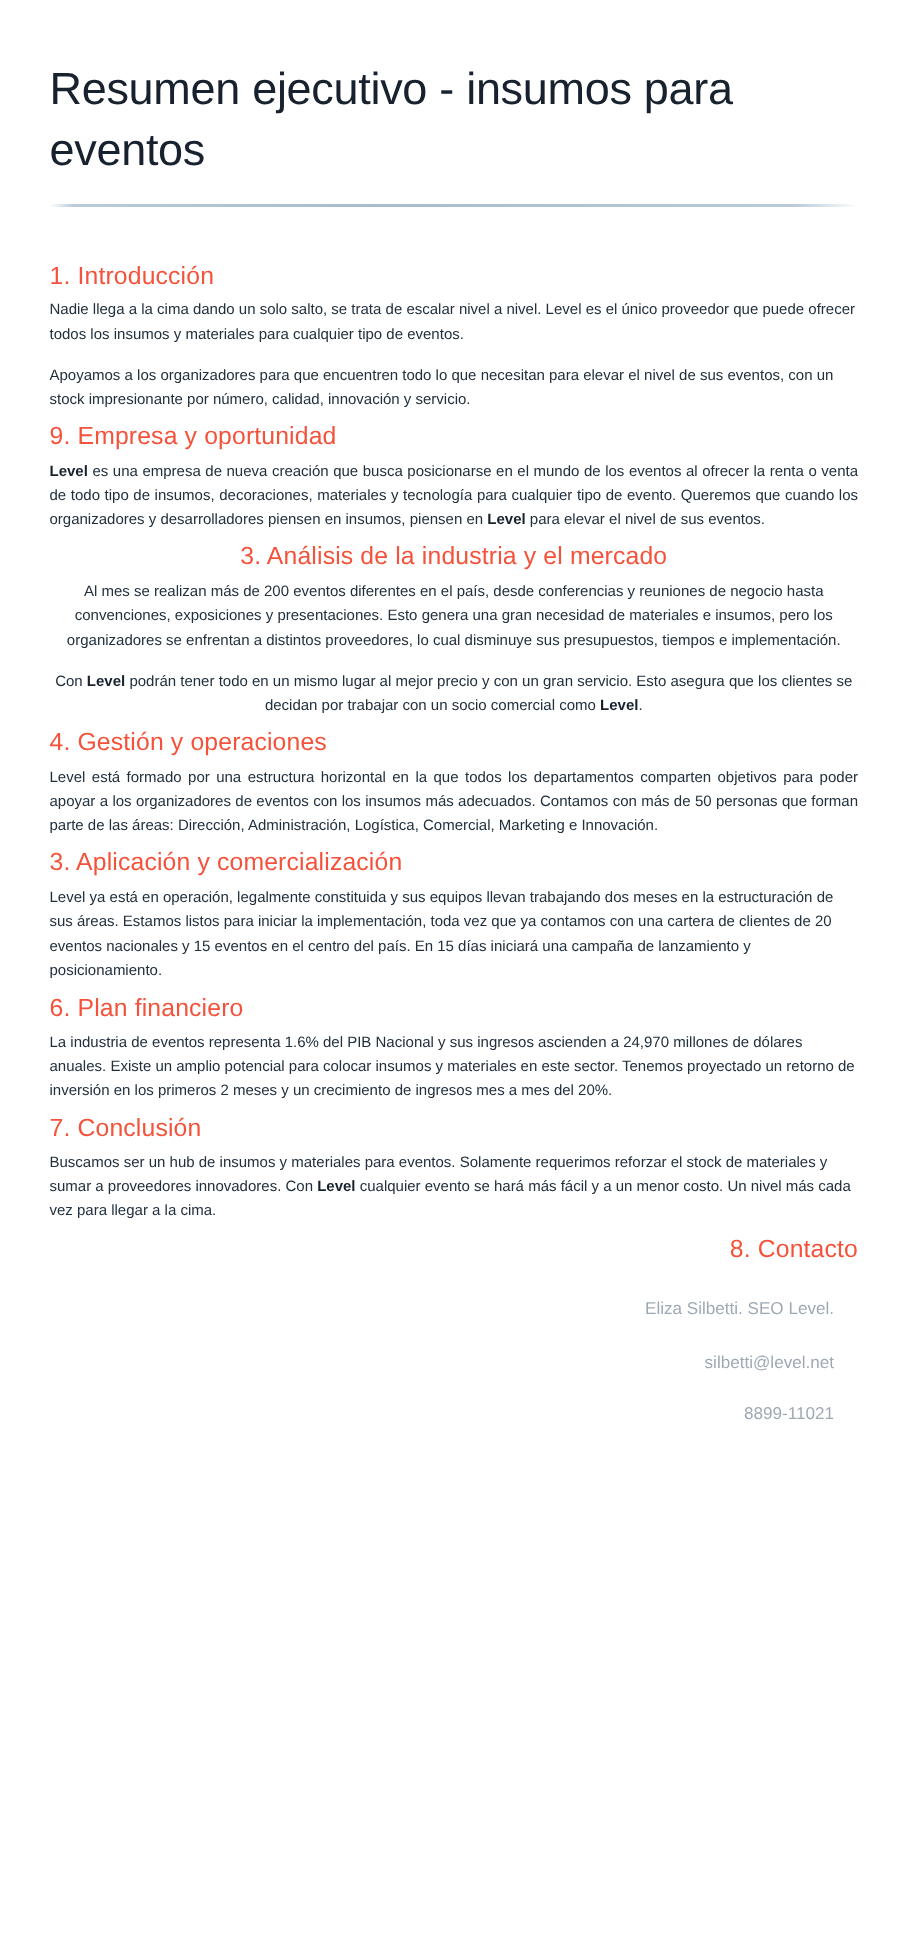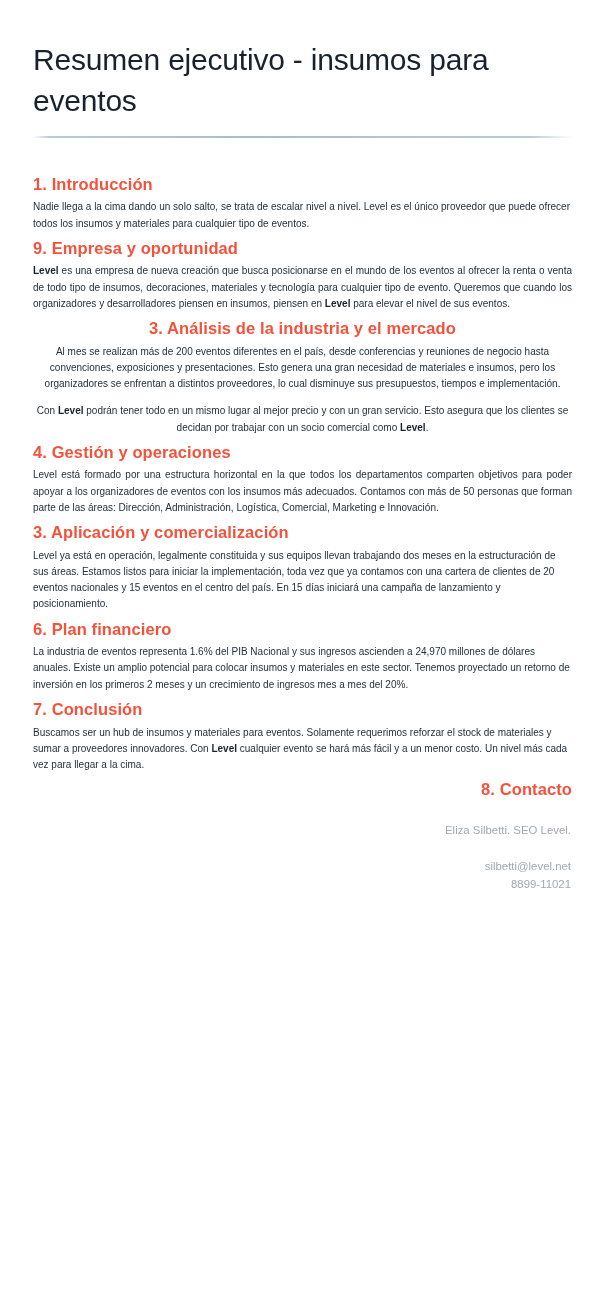--- a/index.html
+++ b/index.html
@@ -43,21 +43,21 @@
   }
 
   
   .section { margin: 0; }
   .section + .section { margin-top: 4px; }
 
   .section-heading {
     margin: 0 0 3px 0;
     font-size: 16.5px;
     line-height: 1.5;
-    font-weight: bold;
+    font-weight: normal;
     color: #f4523a;
     letter-spacing: 0.1px;
   }
   .section-body {
     margin: 0;
     font-size: 10px;
     line-height: 1.62;
     color: #22303d;
   }
   .section-body + .section-body { margin-top: 11px; }
@@ -70,39 +70,40 @@
   .s3 { margin-top: 27px; text-align: center; }
   .s4 { margin-top: 27px; }
   .s5 { margin-top: 26px; }
   .s6 { margin-top: 25px; }
   .s7 { margin-top: 26px; }
   .s8 { margin-top: 26px; text-align: right; }
 
   
   .contact-lines { margin-top: 20px; }
   .contact-line {
-    margin: 1px;
+    margin: 16px;
     font-size: 11.4px;
     line-height: 1.55;
     color: #9fa9b4;
   }
   .contact-gap { margin-top: 18px; }
 </style>
 </head>
 <body>
 
 <div class="page">
 
   <h1 class="doc-title">Resumen ejecutivo - insumos para eventos</h1>
 
   <div class="title-rule"></div>
 
   <section class="section s1">
     <h2 class="section-heading">1. Introducción</h2>
     <p class="section-body">Nadie llega a la cima dando un solo salto, se trata de escalar nivel a nivel. Level es el único proveedor que puede ofrecer todos los insumos y materiales para cualquier tipo de eventos.</p>
+    <p class="section-body">Apoyamos a los organizadores para que encuentren todo lo que necesitan para elevar el nivel de sus eventos, con un stock impresionante por número, calidad, innovación y servicio.</p>
   </section>
 
   <section class="section s2">
     <h2 class="section-heading">9. Empresa y oportunidad</h2>
     <p class="section-body justified"><b>Level</b> es una empresa de nueva creación que busca posicionarse en el mundo de los eventos al ofrecer la renta o venta de todo tipo de insumos, decoraciones, materiales y tecnología para cualquier tipo de evento. Queremos que cuando los organizadores y desarrolladores piensen en insumos, piensen en <b>Level</b> para elevar el nivel de sus eventos.</p>
   </section>
 
   <section class="section s3">
     <h2 class="section-heading">3. Análisis de la industria y el mercado</h2>
     <p class="section-body">Al mes se realizan más de 200 eventos diferentes en el país, desde conferencias y reuniones de negocio hasta convenciones, exposiciones y presentaciones. Esto genera una gran necesidad de materiales e insumos, pero los organizadores se enfrentan a distintos proveedores, lo cual disminuye sus presupuestos, tiempos e implementación.</p>

